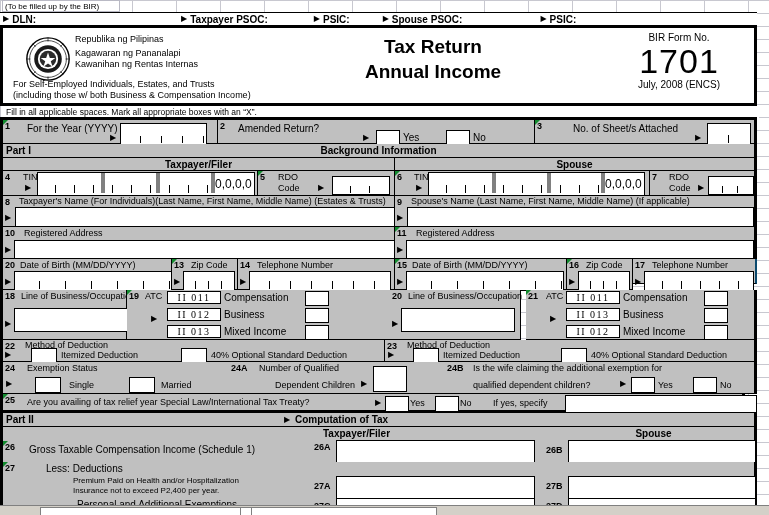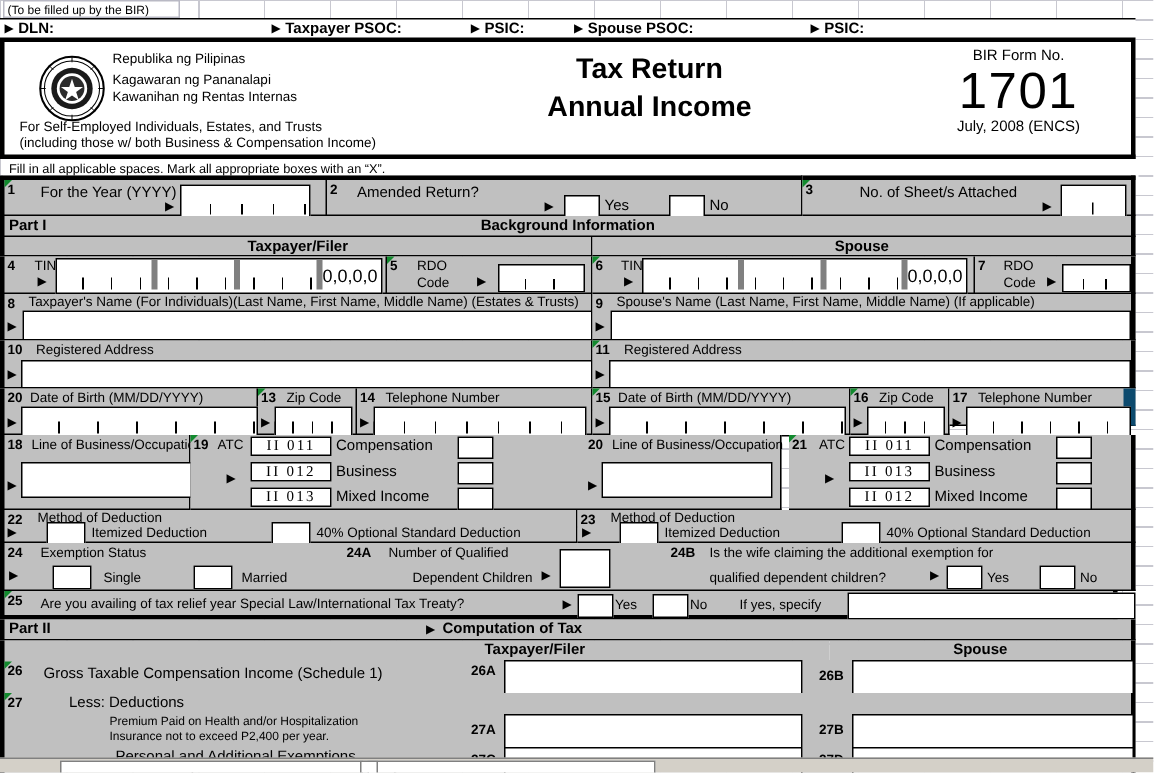--- a/index.html
+++ b/index.html
@@ -350,21 +350,21 @@
 
   <div class="abs gray" style="left:567px;top:259px;width:66px;height:31px;border-bottom:1px solid #000;border-right:1px solid #000;">
     <span class="num num-green">16</span>
     <span class="lbl" style="left:19px;top:1px;">Zip Code</span>
     <span class="arrow-blk" style="left:2px;top:19px;">▶</span>
     <div class="in" style="left:11px;top:12px;width:50px;height:18px;"></div>
     <div class="abs" style="left:11px;top:22px;width:50px;height:8px;pointer-events:none;
       background-image:repeating-linear-gradient(to right, transparent 0 12px, #000 12px 13px);"></div>
   </div>
 
-  <div class="abs gray" style="left:633px;top:259px;width:124px;height:25px;border-bottom:1px solid #000;border-right:8px solid #0c4a6e;text-decoration:underline;">
+  <div class="abs gray" style="left:633px;top:259px;width:124px;height:25px;border-bottom:1px solid #000;border-right:2px solid #0c4a6e;text-decoration:underline;">
     <span class="num">17</span>
     <span class="lbl" style="left:19px;top:1px;">Telephone Number</span>
     <span class="arrow-blk" style="left:2px;top:19px;">▶</span>
     <div class="in" style="left:11px;top:12px;width:108px;height:18px;"></div>
     <div class="abs" style="left:11px;top:22px;width:108px;height:8px;pointer-events:none;
       background-image:repeating-linear-gradient(to right, transparent 0 18px, #000 18px 19px);"></div>
   </div>
 
   <div class="abs gray" style="left:0px;top:290px;width:127px;height:50px;border-bottom:1px solid #000;border-left:3px solid #000;border-right:1px solid #000;">
     <span class="num">18</span>

